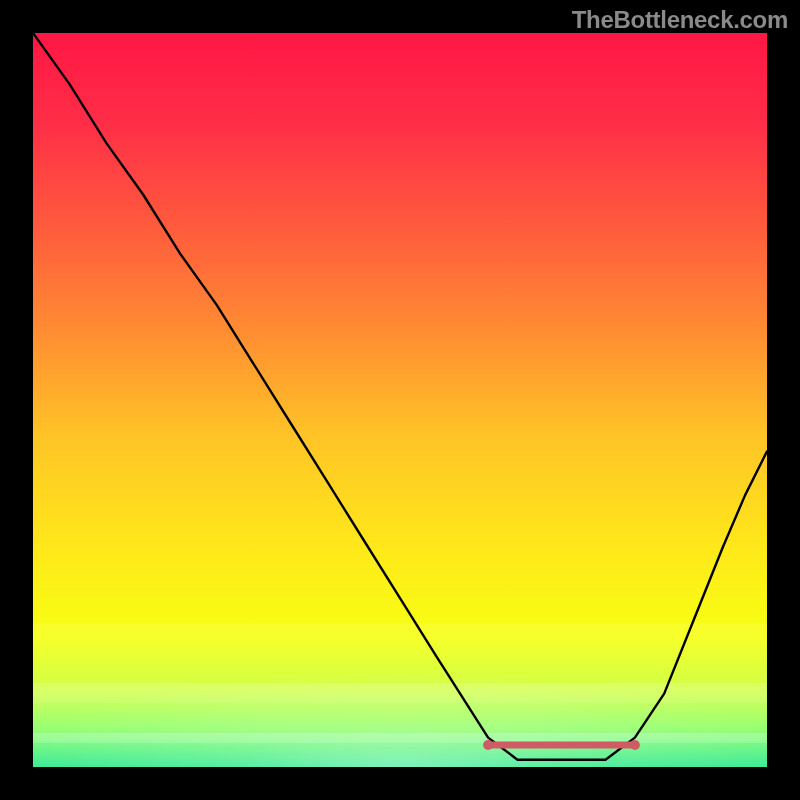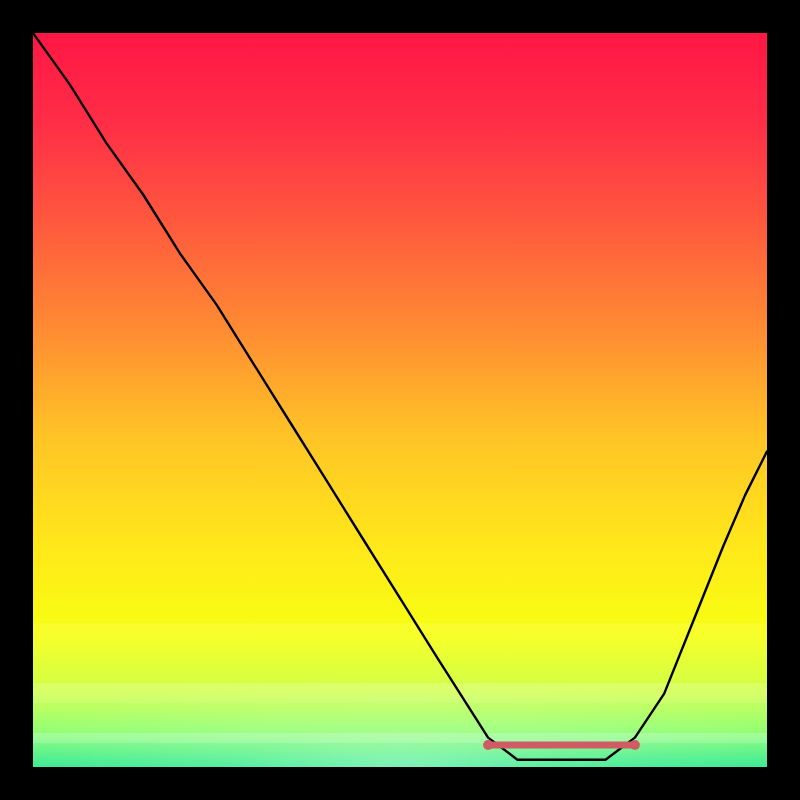--- a/index.html
+++ b/index.html
@@ -38,20 +38,21 @@
     font-weight: 600;
     color: #8a8a8a;
     letter-spacing: -0.3px;
     pointer-events: none;
   }
 </style>
 </head>
 <body>
 
 <div class="outer">
+  <div class="watermark">TheBottleneck.com</div>
   <div class="plot">
     <svg viewBox="0 0 734 734">
       <defs>
         <linearGradient id="bg-grad" x1="0" y1="0" x2="0" y2="1">
 
         <stop offset="0.0%" stop-color="#ff1744"></stop>
             <stop offset="12.0%" stop-color="#ff2d47"></stop>
             <stop offset="25.0%" stop-color="#ff563e"></stop>
             <stop offset="40.0%" stop-color="#ff8a33"></stop>
             <stop offset="55.0%" stop-color="#ffc426"></stop>

